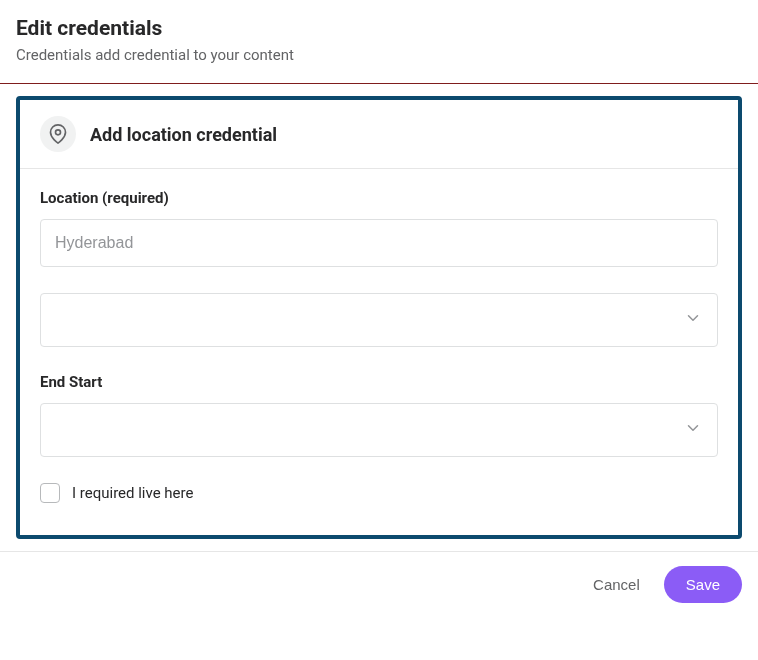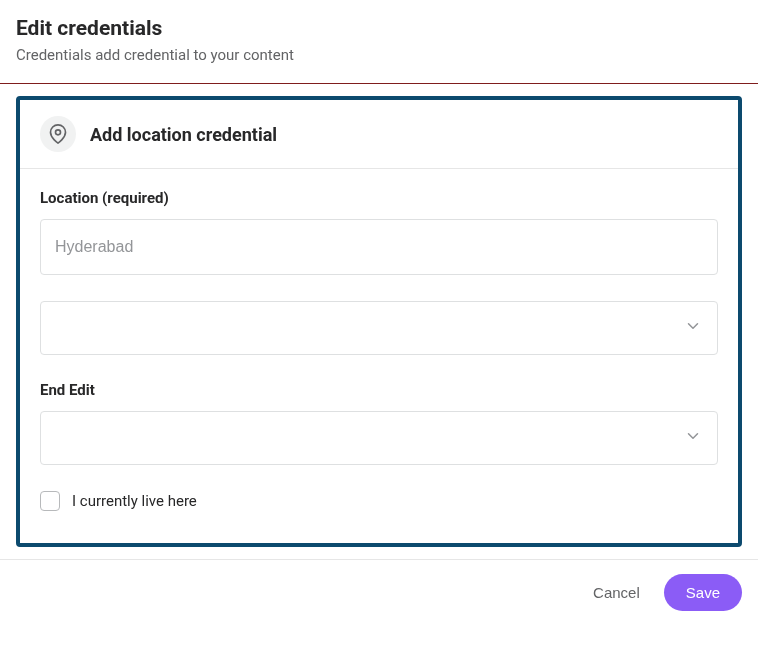--- a/index.html
+++ b/index.html
@@ -65,21 +65,21 @@
     }
     .form-label {
       display: block;
       font-size: 15px;
       font-weight: 700;
       color: #282829;
       margin-bottom: 12px;
     }
     .text-input {
       width: 100%;
-      height: 56px;
+      height: 48px;
       padding: 0 14px;
       border: 1px solid #dee0e1;
       border-radius: 4px;
       font-size: 16px;
       color: #282829;
       background: #fff;
       outline: none;
     }
     .text-input::placeholder {
       color: #939598;
@@ -187,34 +187,34 @@
         <select class="select-input"></select>
         <span class="chevron">
           <svg width="18" height="18" viewBox="0 0 24 24" fill="none" stroke="#939598" stroke-width="2" stroke-linecap="round" stroke-linejoin="round">
             <polyline points="6 9 12 15 18 9"></polyline>
           </svg>
         </span>
       </div>
     </div>
 
     <div class="form-group">
-      <label class="form-label">End Edit</label>
+      <label class="form-label">End Start</label>
       <div class="select-wrap">
         <select class="select-input"></select>
         <span class="chevron">
           <svg width="18" height="18" viewBox="0 0 24 24" fill="none" stroke="#939598" stroke-width="2" stroke-linecap="round" stroke-linejoin="round">
             <polyline points="6 9 12 15 18 9"></polyline>
           </svg>
         </span>
       </div>
     </div>
 
     <div class="form-group checkbox-row">
       <div class="checkbox"></div>
-      <label class="checkbox-label">I currently live here</label>
+      <label class="checkbox-label">I required live here</label>
     </div>
 
   </div>
 </div>
 
 <div class="footer">
   <button class="cancel-btn">Cancel</button>
   <button class="save-btn">Save</button>
 </div>
 

